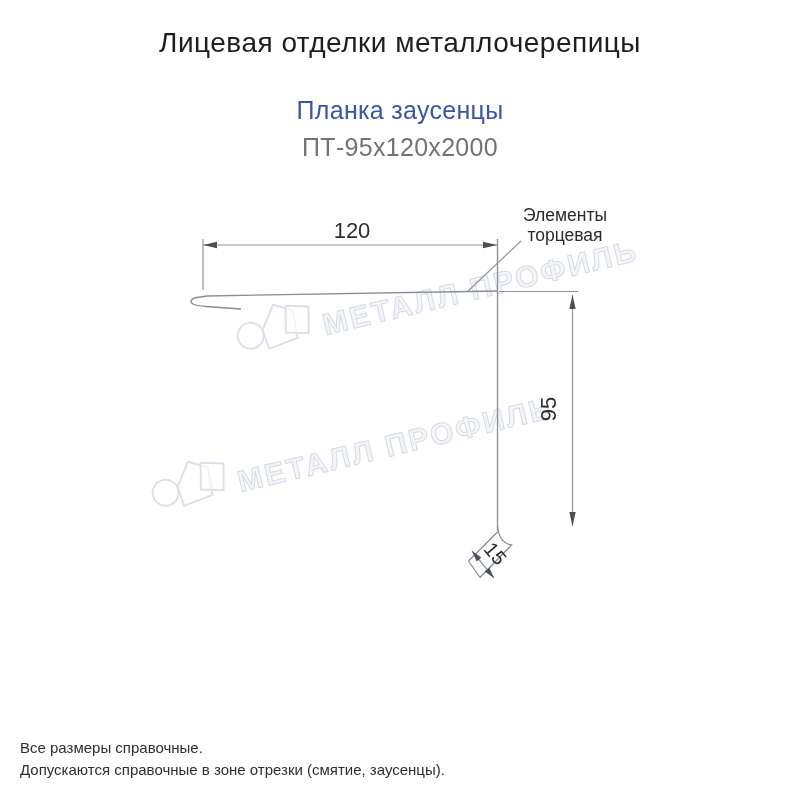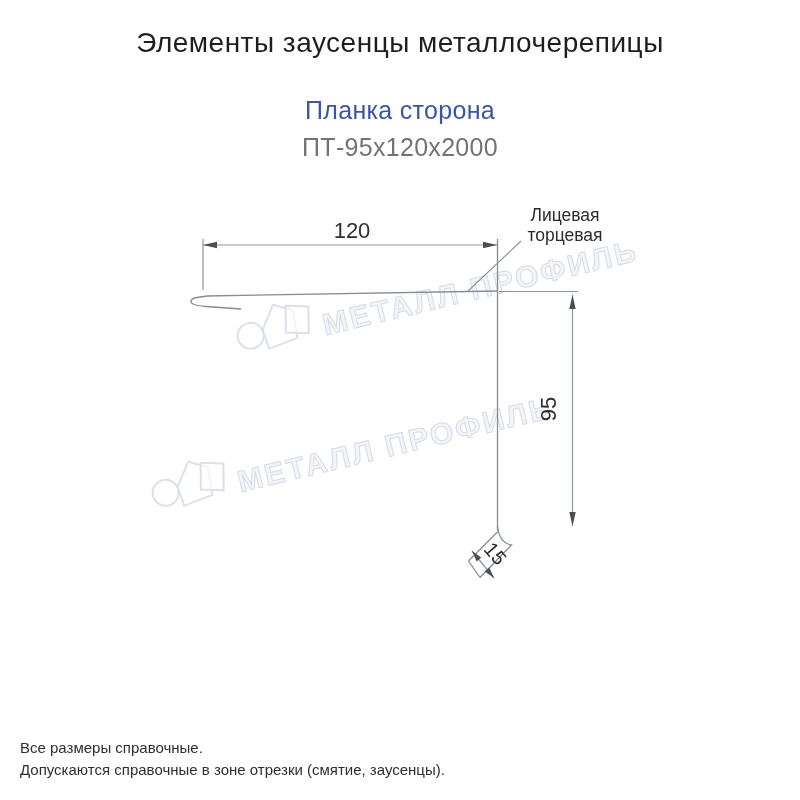--- a/index.html
+++ b/index.html
@@ -38,22 +38,22 @@
   .dimtext15{font-family:"Liberation Sans",sans-serif;font-size:20px;fill:#2e2e2e;}
   .wmtext{
     font-family:"Liberation Sans",sans-serif;font-size:30px;font-weight:bold;
     letter-spacing:2.5px;fill:#f3f5f9;stroke:#d5dae5;stroke-width:1;
   }
   .wmshape{fill:rgba(255,255,255,0.65);stroke:#dce0ea;stroke-width:2;}
 </style>
 </head>
 <body>
 
-<div class="abs page-title">Элементы заусенцы металлочерепицы</div>
-<div class="abs product-name">Планка сторона</div>
+<div class="abs page-title">Лицевая отделки металлочерепицы</div>
+<div class="abs product-name">Планка заусенцы</div>
 <div class="abs product-code">ПТ-95х120х2000</div>
 
 <svg class="drawing" width="800" height="800" viewBox="0 0 800 800">
 
   <defs>
     <g id="wm-house">
       <circle class="wmshape" cx="11" cy="-13" r="13"></circle>
       <polygon class="wmshape" points="24,-16 40,-38 58,-28 56,0 26,4"></polygon>
       <polygon class="wmshape" points="52,-34 74,-28 68,-2 46,-8"></polygon>
     </g>
@@ -97,20 +97,20 @@
     <line class="dimline" x1="472" y1="551" x2="494" y2="578"></line>
     <polygon class="arrow" points="472,551 476.7,561.4 481.3,557.6"></polygon>
     <polygon class="arrow" points="494,578 484.7,571.4 489.3,567.6"></polygon>
     <text class="dimtext15" transform="translate(490,558) rotate(50)" text-anchor="middle">15</text>
   </g>
 
   <line class="dimline" x1="468" y1="291" x2="521" y2="241"></line>
 </svg>
 
 <div class="abs face-label">
-  <span>Лицевая</span><br>
+  <span>Элементы</span><br>
   <span>торцевая</span>
 </div>
 
 <div class="abs footer">
   <div>Все размеры справочные.</div>
   <div>Допускаются справочные в зоне отрезки (смятие, заусенцы).</div>
 </div>
 
 </body></html>

